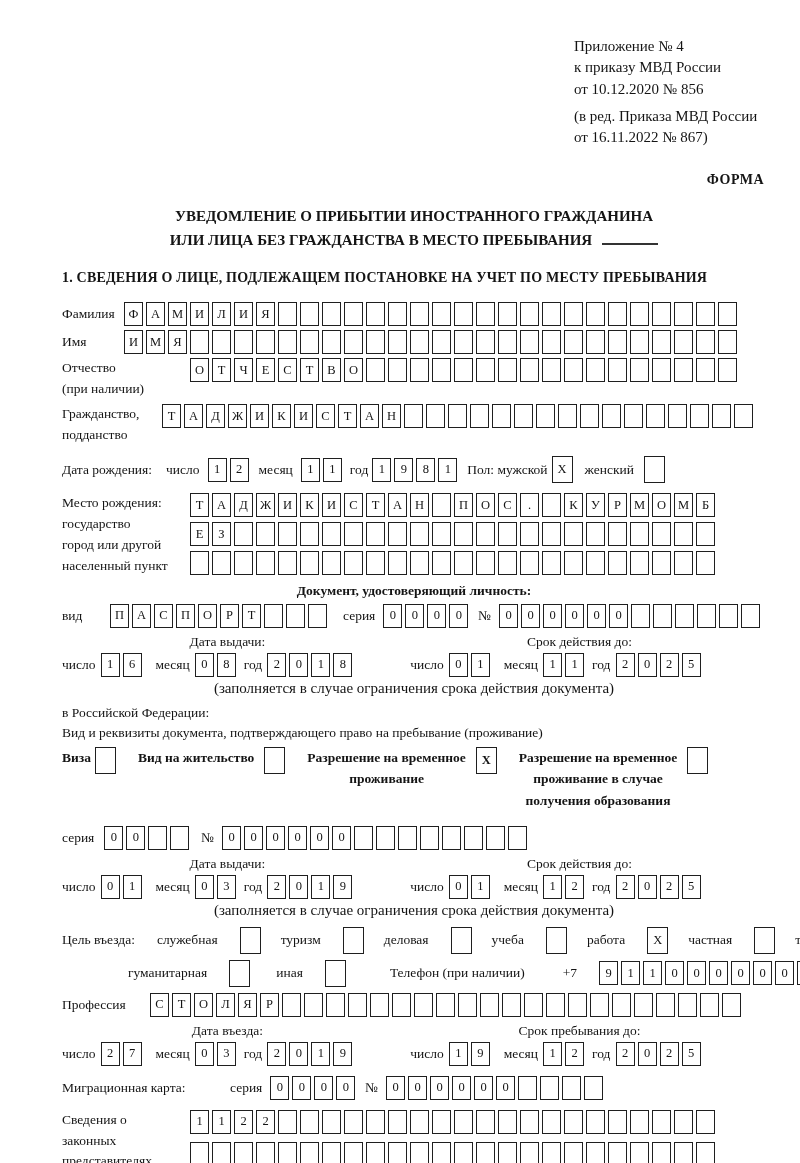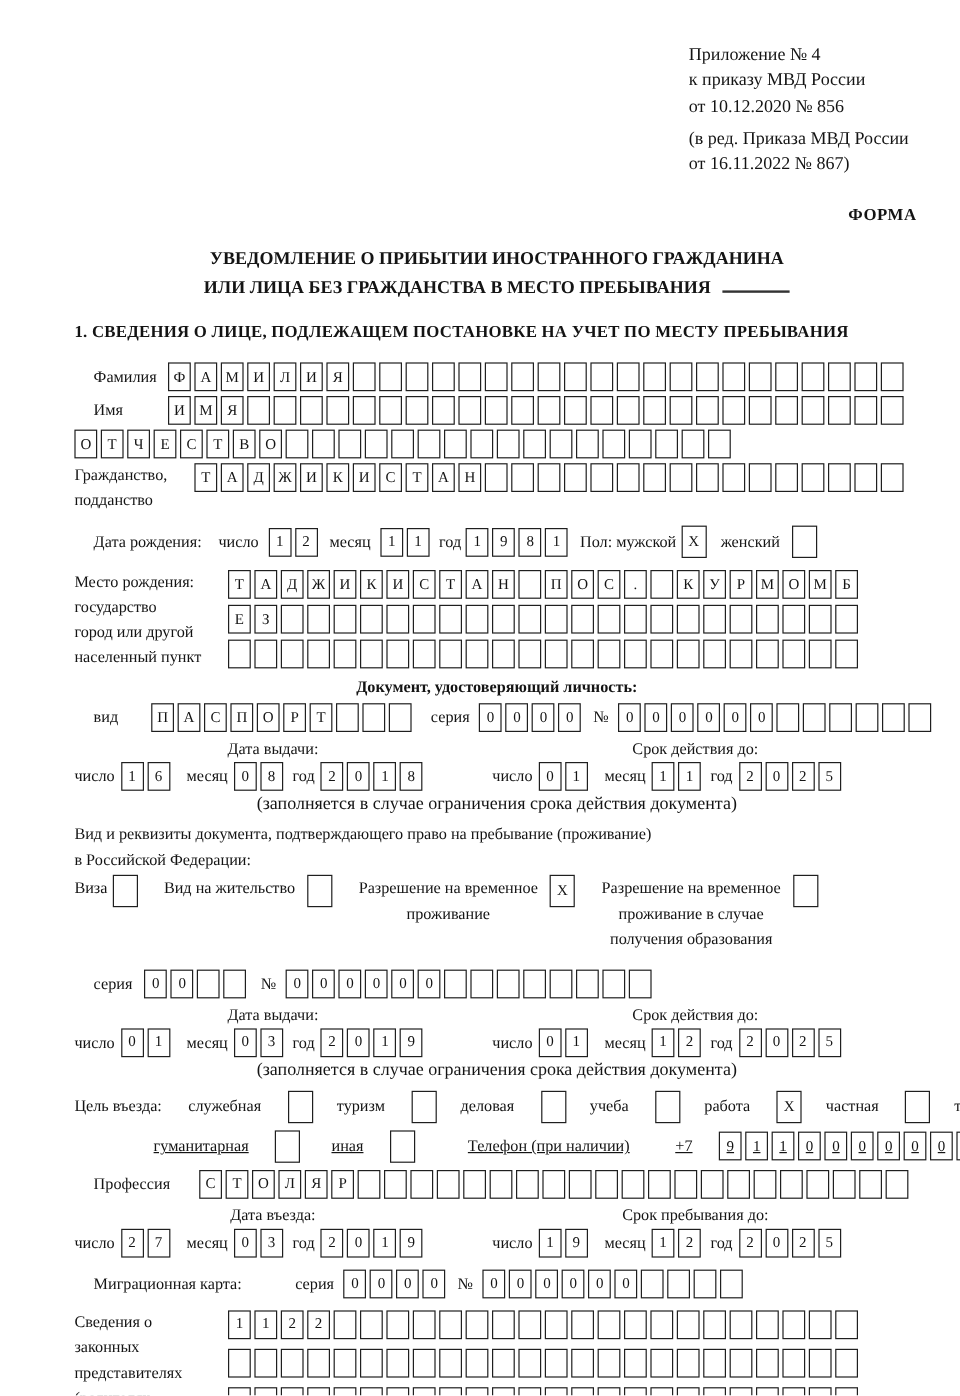--- a/index.html
+++ b/index.html
@@ -12,21 +12,21 @@
     font-size:13.5px;
     overflow:hidden;
   }
   .hdr { margin-left:auto; width:192px; font-size:15px; line-height:1.42; }
   .hdr .gap { margin-top:6px; }
   .forma { text-align:right; font-weight:bold; font-size:14px; margin:24px 2px 16px 0; letter-spacing:.5px; }
   .title { text-align:center; font-weight:bold; font-size:15px; line-height:1.6; margin-bottom:18px; }
   .blank-line { display:inline-block; width:56px; border-bottom:2px solid #333; margin-left:10px; }
   .sec-head { font-weight:bold; font-size:14px; margin:4px 0 16px; letter-spacing:.2px; }
 
-  .row { display:flex; align-items:center; margin:4px 16px; }
+  .row { display:flex; align-items:center; margin:4px 0; }
   .trow { display:flex; align-items:flex-start; margin:4px 0; }
   .boxes { display:inline-flex; gap:3px; flex-wrap:nowrap; }
   .box {
     width:19px; height:24px; border:1.6px solid #1f1f1f;
     display:inline-flex; align-items:center; justify-content:center;
     font-size:12.5px; background:#fff; flex:0 0 auto;
   }
   .cb .box { width:21px; height:27px; }
   .lbl { white-space:nowrap; }
   .w60 { flex:0 0 62px; }
@@ -37,28 +37,28 @@
 
   .dual { display:flex; margin:6px 0 2px; }
   .dc1 { flex:0 0 47%; text-align:center; }
   .dc2 { flex:1; text-align:center; }
   .daterow { display:flex; align-items:center; margin:3px 0; }
   .dg { display:flex; align-items:center; }
   .dg .lbl { margin-right:5px; }
   .dsep { flex:0 0 58px; }
   .note { text-align:center; font-size:15px; margin:3px 0 8px; }
 
-  .perm-row { display:flex; align-items:flex-start; margin:1px 0 10px; }
+  .perm-row { display:flex; align-items:flex-start; margin:1px 0 10px;font-weight:bold; }
   .perm-item { display:flex; align-items:flex-start; }
   .perm-label { text-align:center; line-height:1.6; }
   .perm-item .cb { margin-left:10px; margin-top:0; }
 
   .purpose { display:flex; align-items:center; gap:20px; margin:6px 0; flex-wrap:nowrap; }
   .purpose .lbl { margin-right:2px; }
-  .indent65 { margin-left:66px;text-decoration:underline; }
+  .indent65 { margin-left:66px; }
   .mt10 { margin-top:10px; }
   .mt14 { margin-top:14px; }
 </style>
 </head>
 <body>
 
 <div class="page">
 
   <div class="hdr">
     <div>Приложение № 4</div>
@@ -141,20 +141,24 @@
         <span class="box"></span>
         <span class="box"></span>
         <span class="box"></span>
         <span class="box"></span>
         <span class="box"></span>
         <span class="box"></span>
       </span>
   </div>
 
   <div class="trow">
+    <span class="lblcol" style="flex:0 0 128px">
+      <span>Отчество</span><br>
+      <span>(при наличии)</span>
+    </span>
     <span class="boxes">
         <span class="box">О</span>
         <span class="box">Т</span>
         <span class="box">Ч</span>
         <span class="box">Е</span>
         <span class="box">С</span>
         <span class="box">Т</span>
         <span class="box">В</span>
         <span class="box">О</span>
         <span class="box"></span>
@@ -411,22 +415,22 @@
       <span class="boxes">
           <span class="box">2</span>
           <span class="box">0</span>
           <span class="box">2</span>
           <span class="box">5</span>
         </span>
     </span>
   </div>
   <div class="note">(заполняется в случае ограничения срока действия документа)</div>
 
+  <div style="margin-bottom:4px">в Российской Федерации:</div>
   <div style="margin:4px 0 6px">Вид и реквизиты документа, подтверждающего право на пребывание (проживание)</div>
-  <div style="margin-bottom:4px">в Российской Федерации:</div>
 
   <div class="perm-row">
     <span class="perm-item">
       <span class="perm-label">Виза</span>
       <span class="boxes cb" style="margin-left:4px">
           <span class="box"></span>
         </span>
     </span>
     <span class="perm-item" style="margin-left:22px">
       <span class="perm-label">Вид на жительство</span>

